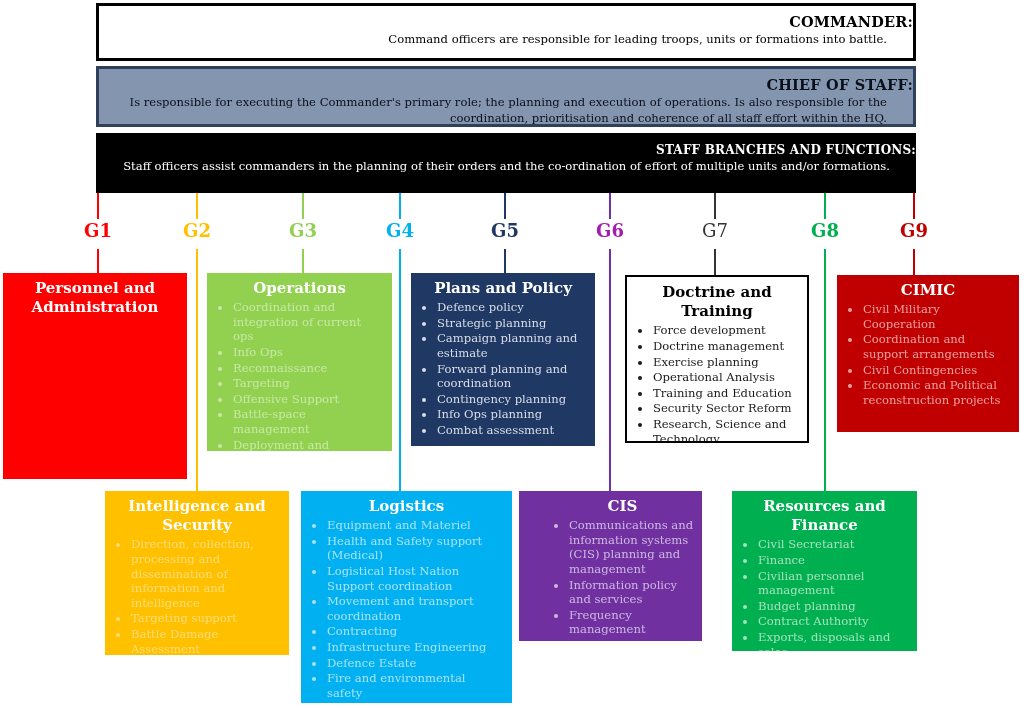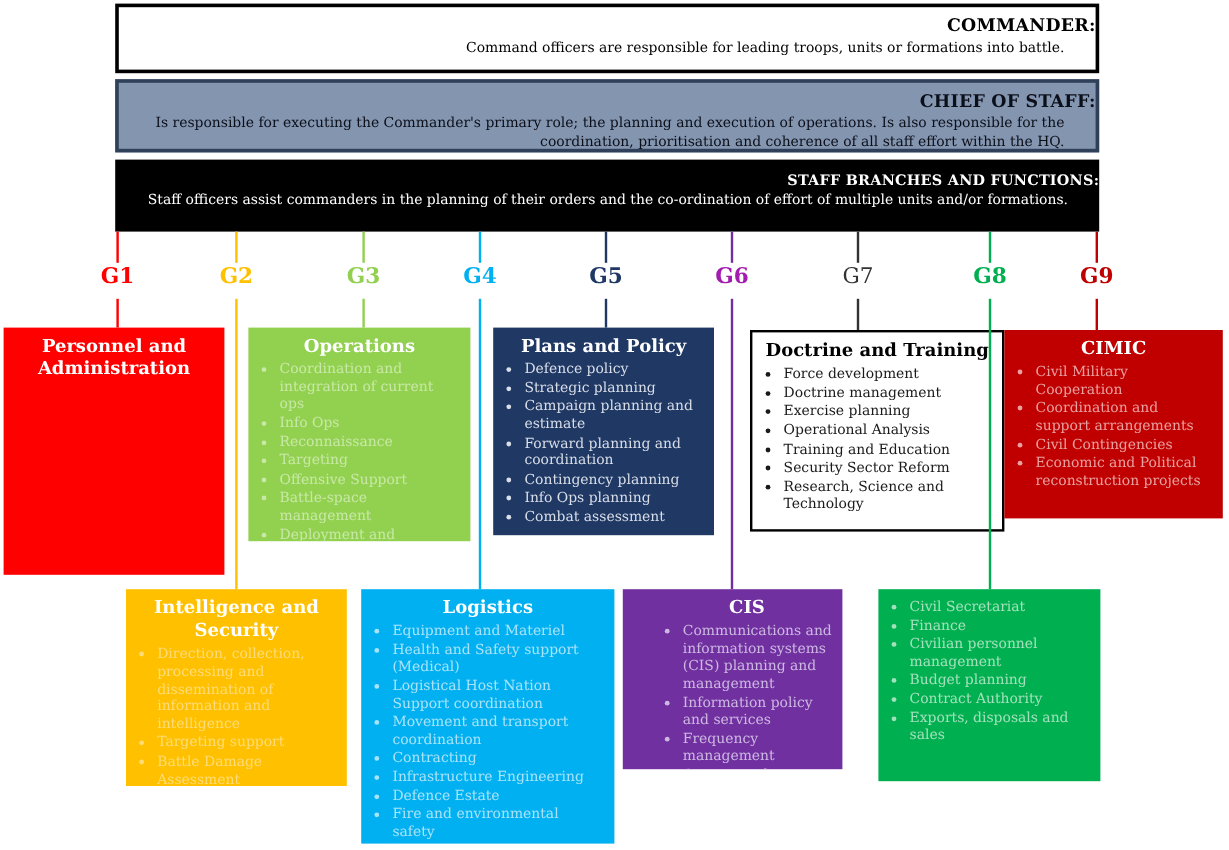--- a/index.html
+++ b/index.html
@@ -116,36 +116,37 @@
         <ul class="card-list" style="color: rgb(205, 184, 226);">
           <li>Communications and information systems (CIS) planning and management</li>
           <li>Information policy and services</li>
           <li>Frequency management</li>
           <li>Cryptography</li>
         </ul>
       </div>
       <div class="g-line" style="left: 714px; top: 193px; height: 26px; background: rgb(51, 51, 51);"></div>
       <div class="g-line" style="left: 714px; top: 249px; height: 26px; background: rgb(51, 51, 51);"></div>
       <div class="g-label" style="left: 715px; top: 220px; color: rgb(51, 51, 51); font-weight: normal;">G7</div>
-      <div class="branch-card" style="left: 625px; top: 275px; width: 212px; height: 168px; background: rgb(255, 255, 255); border: 2px solid rgb(0, 0, 0);">
+      <div class="branch-card" style="left: 625px; top: 275px; width: 184px; height: 168px; background: rgb(255, 255, 255); border: 2px solid rgb(0, 0, 0);">
         <div class="card-title" style="color: rgb(0, 0, 0);">Doctrine and Training</div>
         <ul class="card-list" style="color: rgb(26, 26, 26);">
           <li>Force development</li>
           <li>Doctrine management</li>
           <li>Exercise planning</li>
           <li>Operational Analysis</li>
           <li>Training and Education</li>
           <li>Security Sector Reform</li>
           <li>Research, Science and Technology</li>
         </ul>
       </div>
       <div class="g-line" style="left: 824px; top: 193px; height: 26px; background: rgb(0, 176, 80);"></div>
       <div class="g-line" style="left: 824px; top: 249px; height: 242px; background: rgb(0, 176, 80);"></div>
       <div class="g-label" style="left: 825px; top: 220px; color: rgb(0, 176, 80);">G8</div>
       <div class="branch-card" style="left: 732px; top: 491px; width: 185px; height: 160px; background: rgb(0, 176, 80);">
+        <div class="card-title" style="color: rgb(255, 255, 255);">Resources and Finance</div>
         <ul class="card-list" style="color: rgb(162, 225, 187);">
           <li>Civil Secretariat</li>
           <li>Finance</li>
           <li>Civilian personnel management</li>
           <li>Budget planning</li>
           <li>Contract Authority</li>
           <li>Exports, disposals and sales</li>
         </ul>
       </div>
       <div class="g-line" style="left: 913px; top: 193px; height: 26px; background: rgb(192, 0, 0);"></div>

